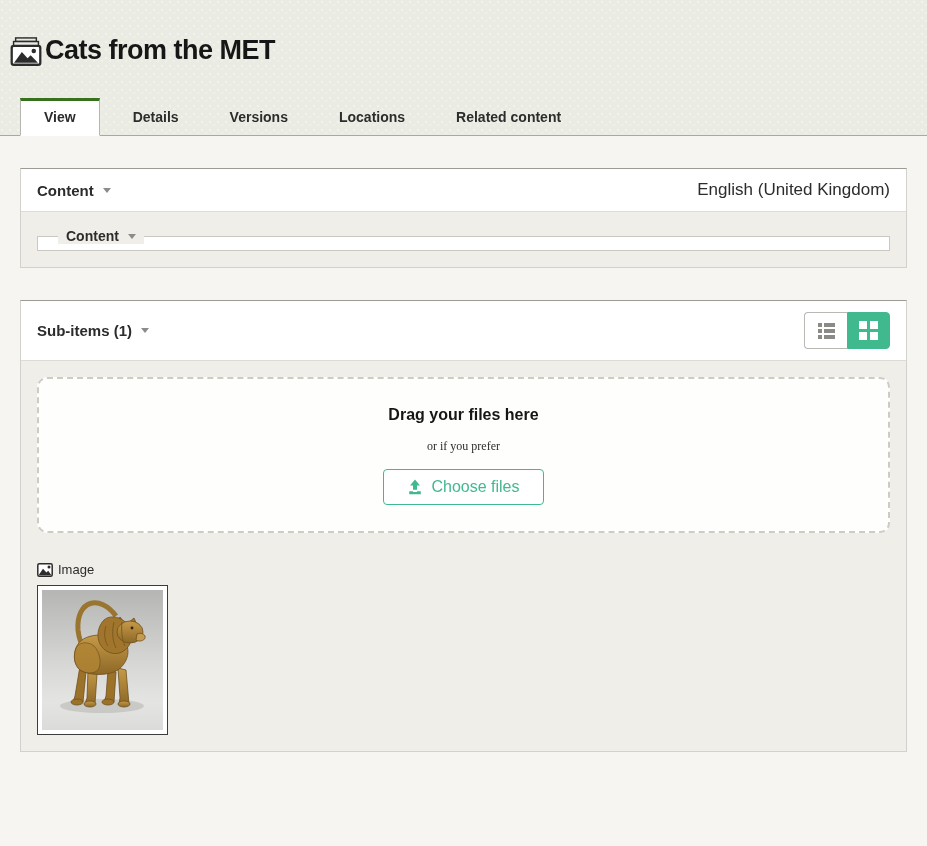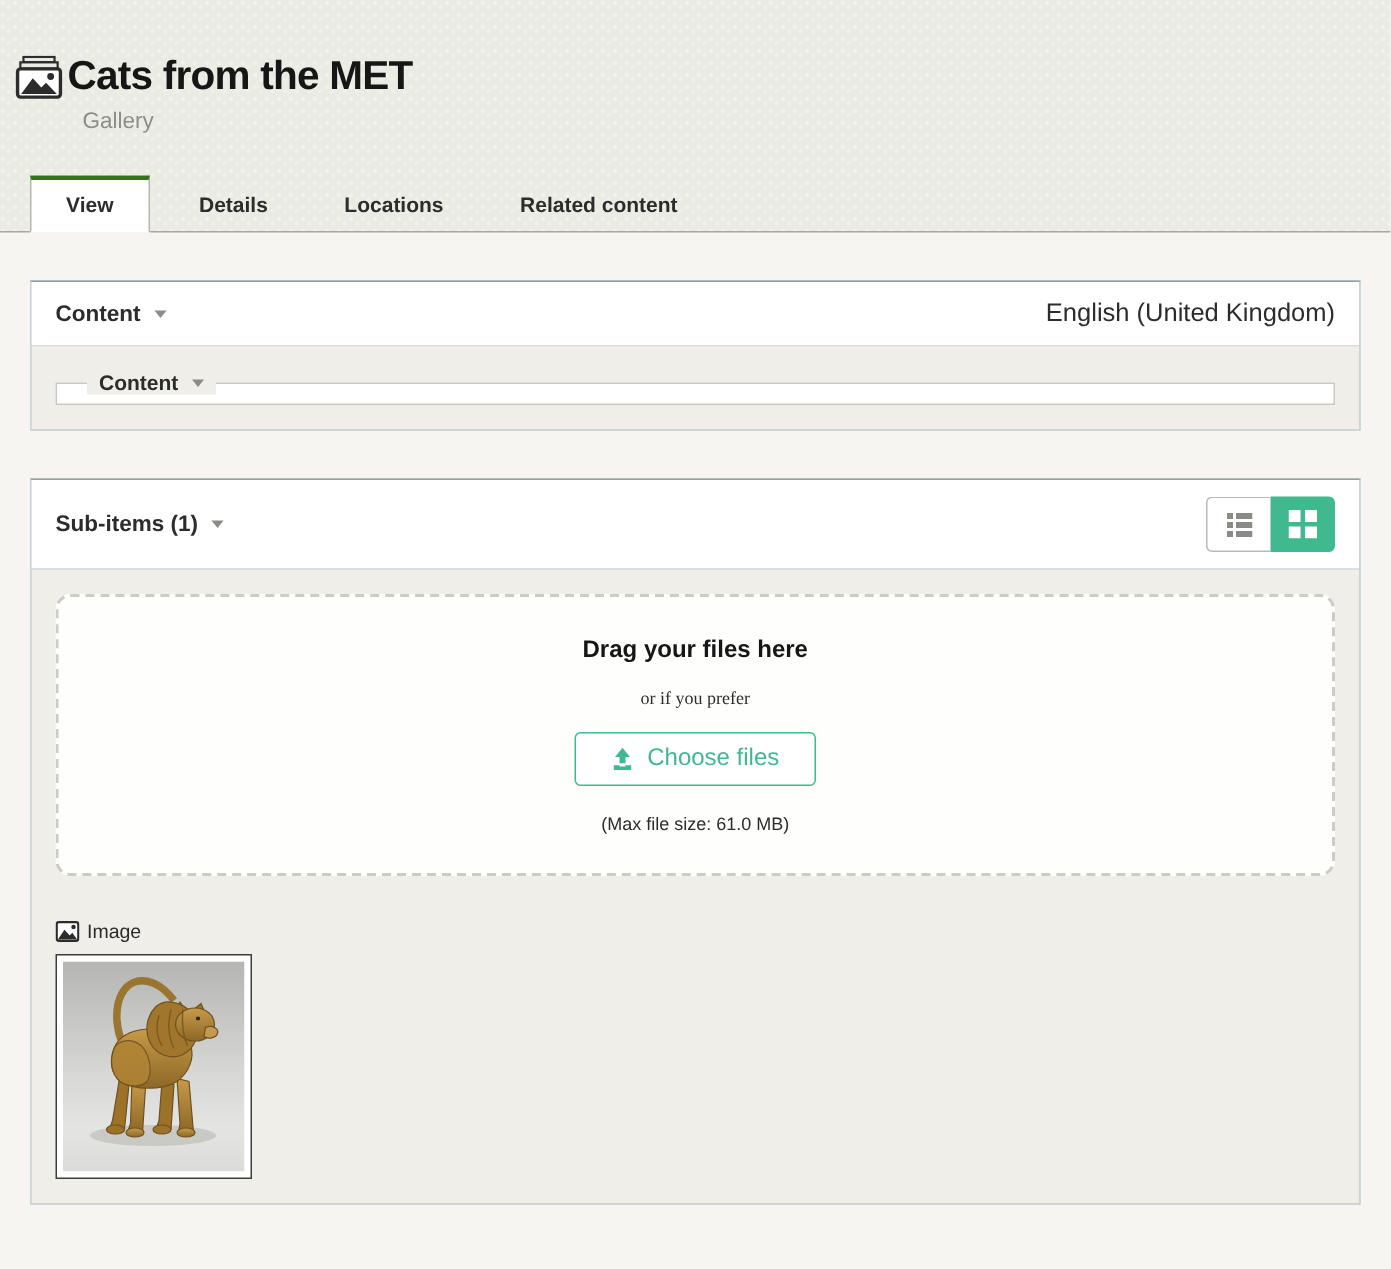--- a/index.html
+++ b/index.html
@@ -149,26 +149,26 @@
         <svg width="32" height="29" viewBox="0 0 30 28">
           <rect x="5" y="0.9" width="20" height="3.4" fill="#e9e9e5" stroke="#2c2c2c" stroke-width="1.4"></rect>
           <rect x="3" y="4.4" width="24" height="4" fill="#e9e9e5" stroke="#2c2c2c" stroke-width="1.4"></rect>
           <rect x="1.2" y="8.6" width="27.6" height="18.2" rx="2" fill="#fff" stroke="#2c2c2c" stroke-width="2.2"></rect>
           <circle cx="22.5" cy="13.5" r="2.2" fill="#2c2c2c"></circle>
           <path d="M3.5 24.8 L11 14.6 L16.5 20.6 L19.5 17.6 L26.5 24.8 Z" fill="#2c2c2c"></path>
         </svg>
       </span>
       <h1 class="page-title">Cats from the MET</h1>
     </div>
-    <div class="page-subtitle">Gallery</div>
   </div>
 
   <ul class="tabs">
     <li class="tab active">View</li>
     <li class="tab">Details</li>
+    <li class="tab">Versions</li>
     <li class="tab">Locations</li>
     <li class="tab">Related content</li>
   </ul>
 </div>
 
 <div class="section">
   <div class="section-header">
     <span class="section-title-wrap">
       <span class="section-title">Content</span>
       <span class="caret"></span>
@@ -223,21 +223,20 @@
       <div class="dz-subtext">or if you prefer</div>
       <button class="dz-button">
         <svg width="16" height="16" viewBox="0 0 16 16">
           <g fill="#41b98f">
             <path d="M8 0.5 L13 6.6 H10 V10.8 H6 V6.6 H3 Z"></path>
             <path d="M2.2 12.2 H6 V13 H10 V12.2 H13.8 V15.3 H2.2 Z"></path>
           </g>
         </svg>
         <span>Choose files</span>
       </button>
-      <div class="dz-maxsize">(Max file size: 61.0 MB)</div>
     </div>
 
     <div class="item-card">
       <div class="item-label">
         <svg width="16" height="14" viewBox="0 0 16 14">
           <rect x="0.8" y="0.8" width="14.4" height="12.4" rx="1.5" fill="#fff" stroke="#2c2c2c" stroke-width="1.5"></rect>
           <circle cx="12" cy="4" r="1.5" fill="#2c2c2c"></circle>
           <path d="M1.6 12.3 L6 5.8 L9.4 9.6 L11.2 7.8 L14.4 12.3 Z" fill="#2c2c2c"></path>
         </svg>
         <span>Image</span>

